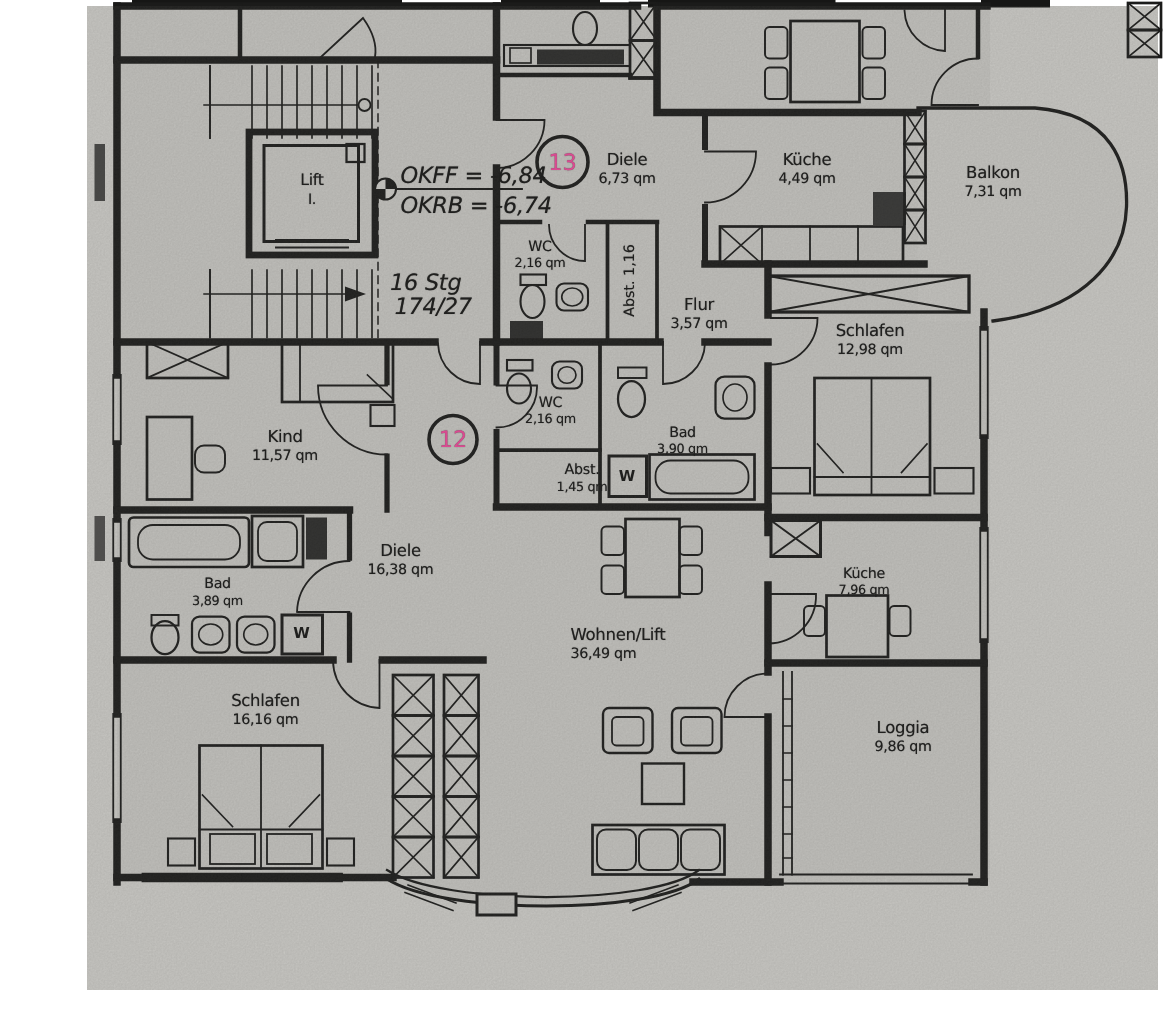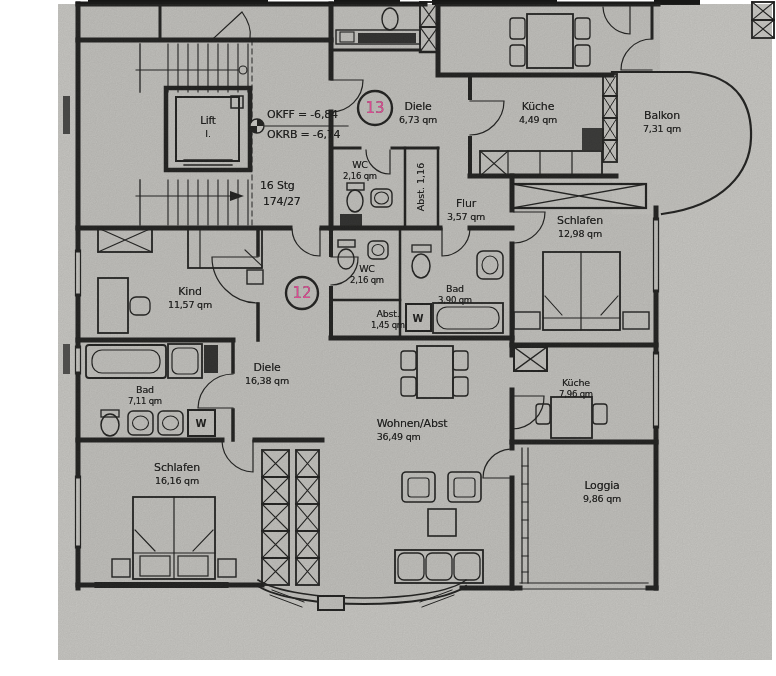--- a/index.html
+++ b/index.html
@@ -9,22 +9,22 @@
   #draw{position:absolute;left:0;top:0;z-index:10;}
   #labels{position:absolute;left:0;top:0;width:776px;height:676px;z-index:20;}
   .lbl{position:absolute;transform:translate(-50%,-50%);text-align:center;color:#161615;
        line-height:1.3;white-space:nowrap;text-shadow:0 0 .6px rgba(25,25,25,.65);}
   .lbl .rn{display:block;font-size:11px;letter-spacing:-0.2px;}
   .lbl .ra{display:block;font-size:9.5px;letter-spacing:-0.2px;}
   .lbl.sm .rn{font-size:9.5px;}
   .lbl.sm .ra{font-size:8.5px;}
   .lbl.vert{transform:translate(-50%,-50%) rotate(-90deg);font-size:9.5px;}
   .lbl.left{text-align:left;}
-  .ann{position:absolute;color:#161615;font-size:11px;letter-spacing:-0.2px;
-       text-shadow:0 0 .6px rgba(25,25,25,.65);white-space:nowrap;}
+  .ann{position:absolute;color:#161615;font-size:15px;letter-spacing:-0.2px;
+       text-shadow:0 0 .6px rgba(25,25,25,.65);white-space:nowrap;font-style:italic;}
   .unitnum{position:absolute;transform:translate(-50%,-50%);font-size:15px;color:#ec4899;
        text-shadow:0 0 .6px rgba(25,25,25,.7);}
   .wbox{position:absolute;transform:translate(-50%,-50%);font-size:10px;font-weight:bold;color:#161615;}
   #grain{position:absolute;left:0;top:0;z-index:40;pointer-events:none;}
 </style>
 </head>
 <body>
 
 <div id="page">
   <div id="scan"></div>
@@ -377,28 +377,28 @@
     <div class="lbl sm" style="left:388px;top:320px">
       <span class="rn">Abst.</span>
       <span class="ra">1,45 qm</span>
     </div>
     <div class="lbl sm" style="left:455px;top:295px">
       <span class="rn">Bad</span>
       <span class="ra">3,90 qm</span>
     </div>
     <div class="lbl sm" style="left:145px;top:396px">
       <span class="rn">Bad</span>
-      <span class="ra">7,11 qm</span>
+      <span class="ra">3,89 qm</span>
     </div>
     <div class="lbl" style="left:177px;top:474px">
       <span class="rn">Schlafen</span>
       <span class="ra">16,16 qm</span>
     </div>
     <div class="lbl left" style="left:412px;top:430px">
-      <span class="rn">Wohnen/Abst</span>
+      <span class="rn">Wohnen/Lift</span>
       <span class="ra">36,49 qm</span>
     </div>
     <div class="lbl sm" style="left:576px;top:389px">
       <span class="rn">Küche</span>
       <span class="ra">7,96 qm</span>
     </div>
     <div class="lbl" style="left:602px;top:492px">
       <span class="rn">Loggia</span>
       <span class="ra">9,86 qm</span>
     </div>

